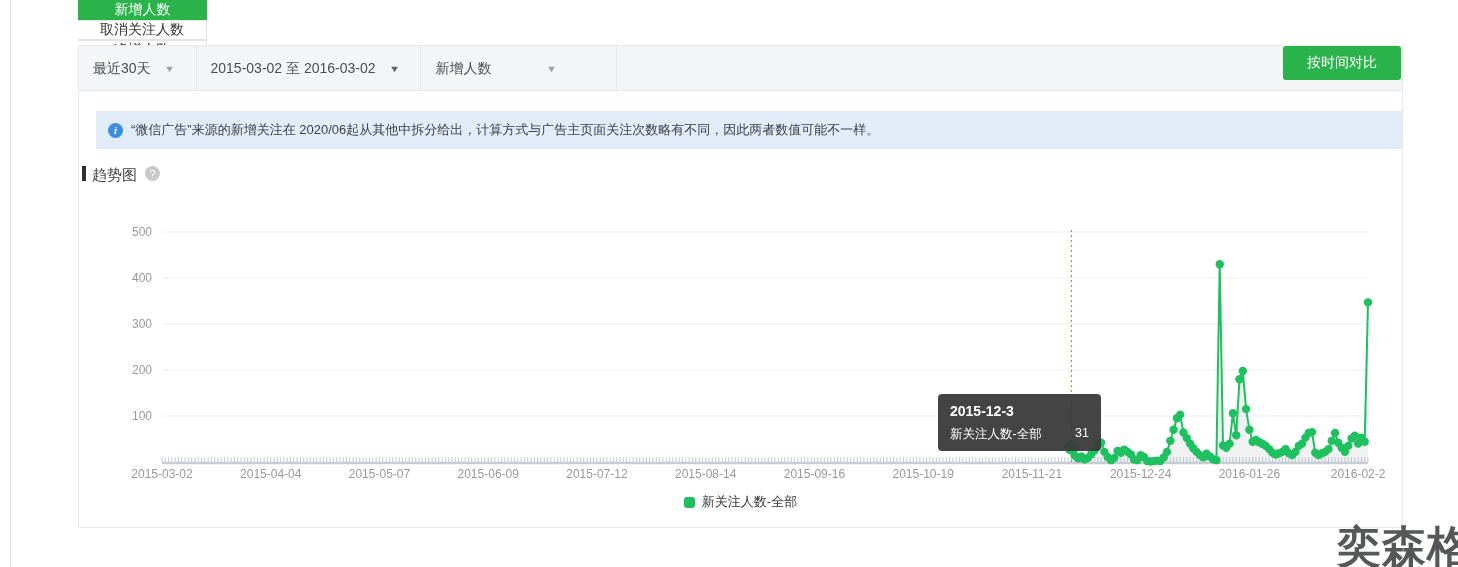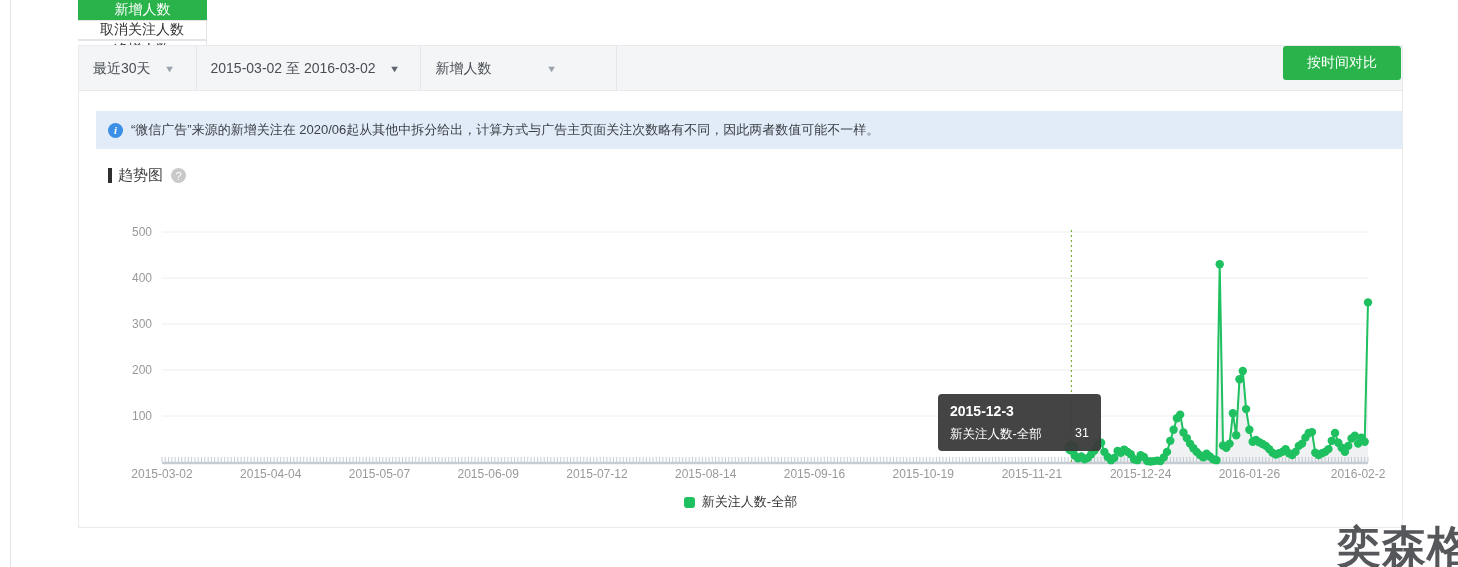--- a/index.html
+++ b/index.html
@@ -26,21 +26,21 @@
   .caret.dark { color:#5d646b; }
   .compare-btn { margin-left:auto; margin-right:1px; height:34px; padding:0 24px; background:var(--green,#29b34a);
                  color:#fff; font-size:14px; border:none; border-radius:3px; cursor:pointer; }
 
   .notice { position:absolute; left:17px; top:65px; width:1306px; height:38px; background:#e2ecf9;
             display:flex; align-items:center; padding:0 12px; font-size:13px; color:#3b3f45; }
   .info-icon { width:15px; height:15px; border-radius:50%; background:#3a8ee6; color:#fff; font-size:11px;
                font-weight:bold; font-style:italic; display:inline-flex; align-items:center; justify-content:center;
                margin-right:8px; flex:0 0 15px; font-family:"Liberation Serif",serif; }
 
-  .section-title { position:absolute; left:29px; top:120px; display:flex; align-items:center; }
+  .section-title { position:absolute; left:3px; top:120px; display:flex; }
   .title-bar { width:4px; height:15px; background:#2f2f2f; margin-right:6px; }
   .title-text { font-size:15px; color:#404040; }
   .help-icon { width:15px; height:15px; border-radius:50%; background:#c9c9c9; color:#fff; font-size:11px;
                display:inline-flex; align-items:center; justify-content:center; margin-left:8px; cursor:pointer; }
 
   .chart-wrap { position:absolute; left:0; top:170px; width:1325px; height:280px; }
 
   .tooltip { position:absolute; left:859px; top:348px; width:163px; height:57px;
              background:rgba(58,58,58,0.95); border-radius:4px; padding:9px 12px; color:#fff; z-index:5; }
   .tooltip .tt-date { font-size:14px; font-weight:bold; margin-bottom:7px; }

